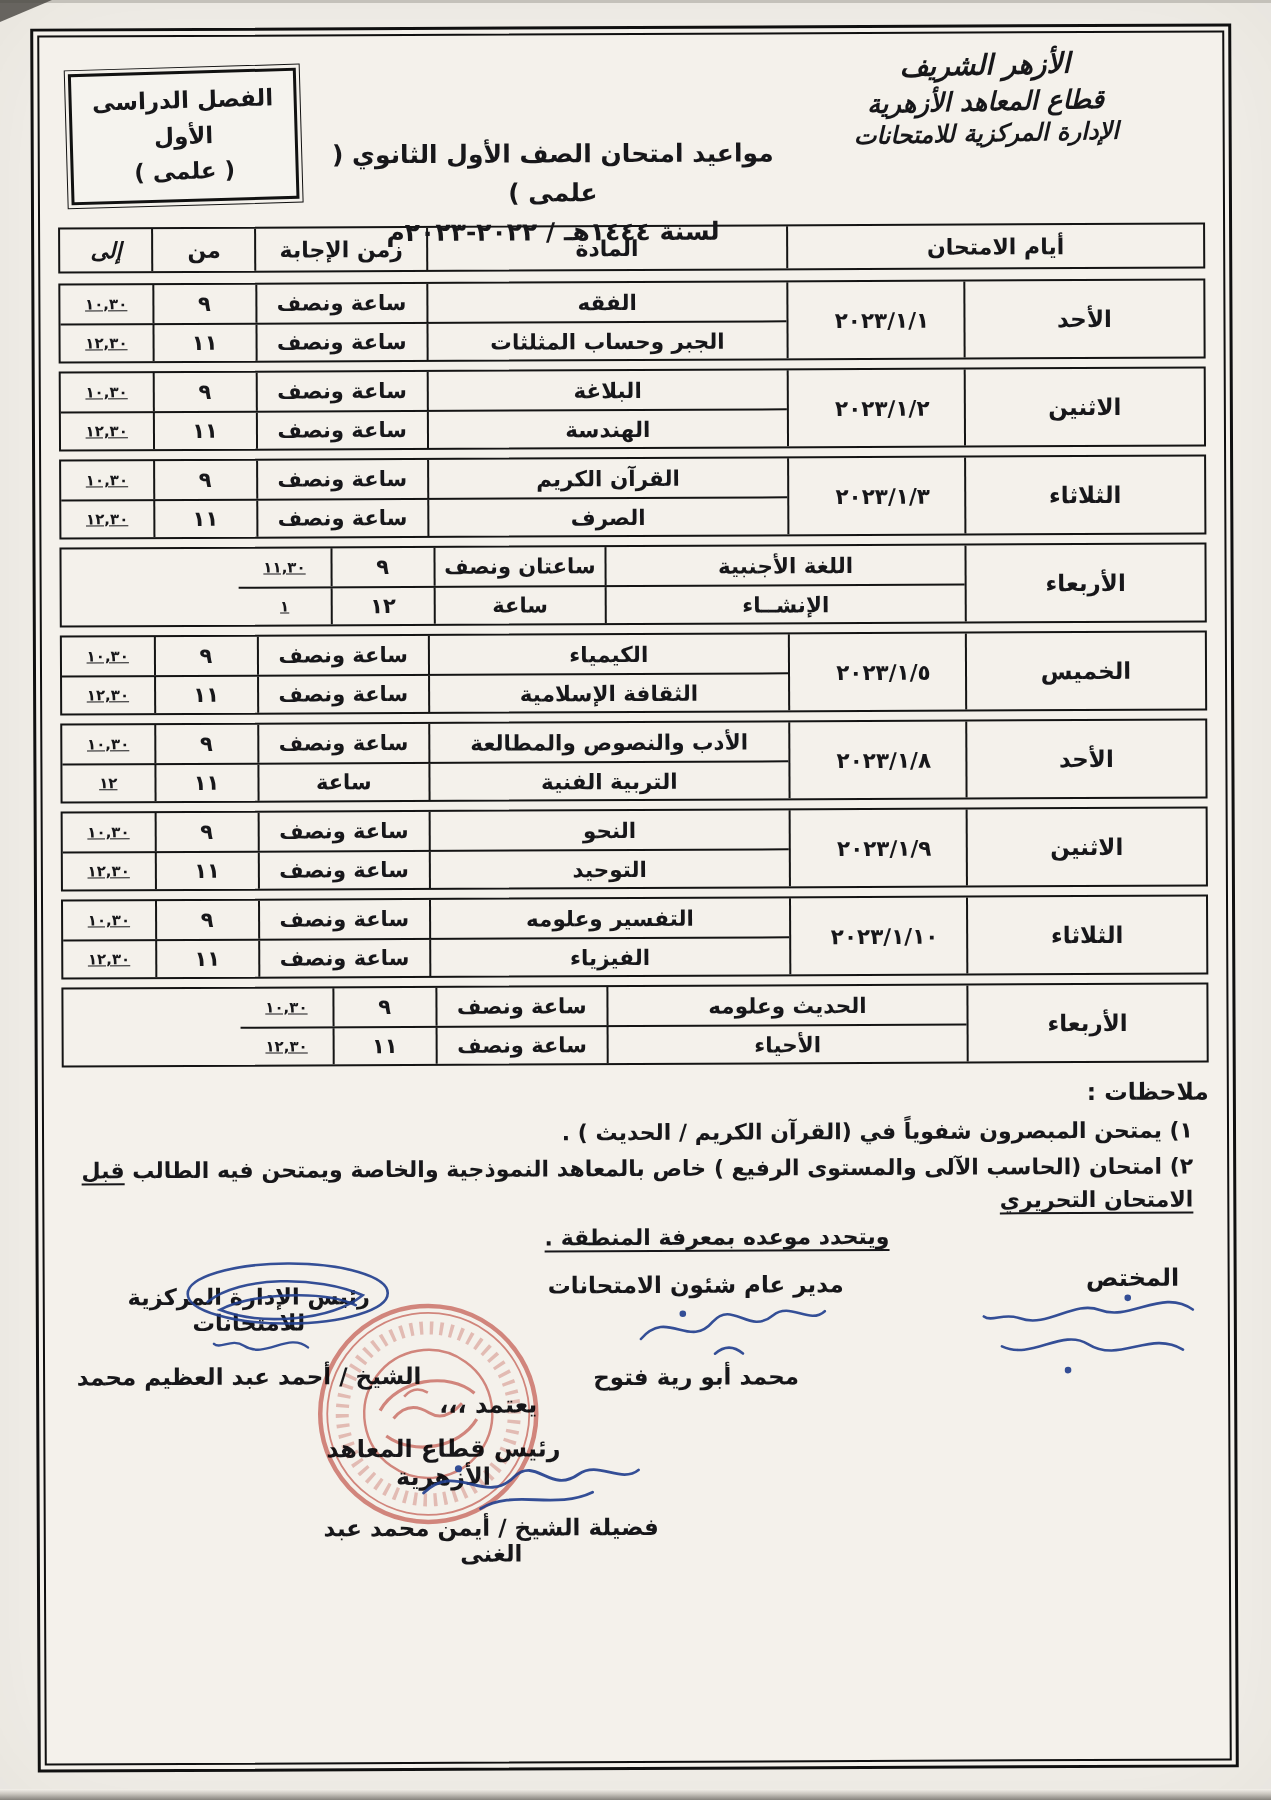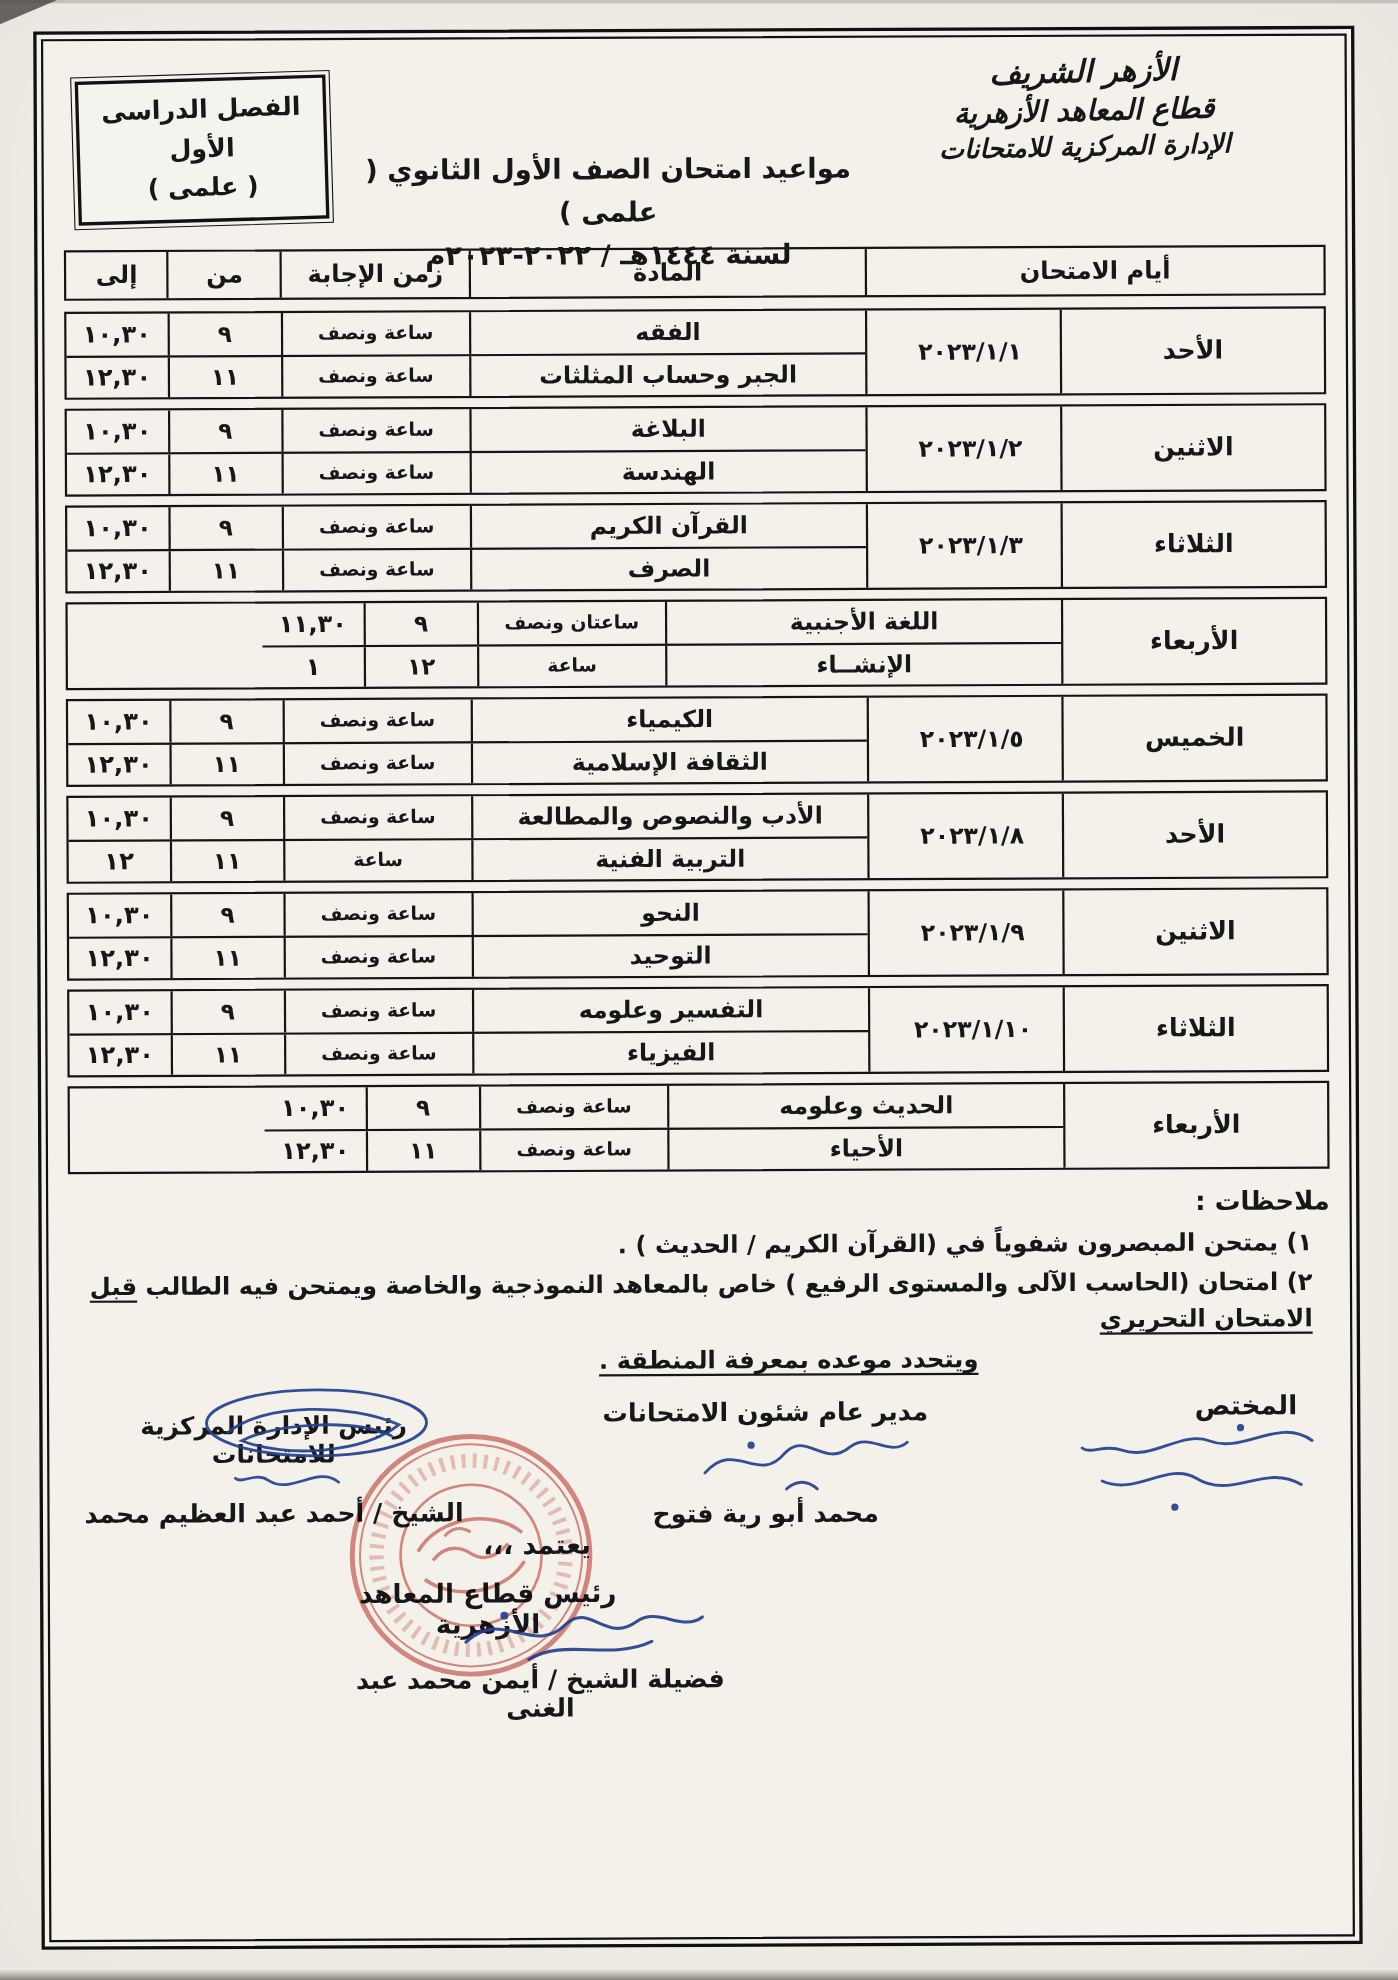--- a/index.html
+++ b/index.html
@@ -59,32 +59,32 @@
   .exam-table { margin-top: 6px; }
   .cell { display: flex; align-items: center; justify-content: center; white-space: nowrap; }
   .t-header {
     display: flex; height: 46px; border: 2.5px solid #141414; margin-bottom: 10px;
     font-size: 22px;
   }
   .h-day { width: 36.5%; border-left: 2.5px solid #141414; }
   .h-subject { width: 31.5%; border-left: 2.5px solid #141414; }
   .h-duration { width: 15%; border-left: 2.5px solid #141414; }
   .h-from { width: 9%; border-left: 2.5px solid #141414; text-align: right; }
-  .h-to { width: 8%; }
+  .h-to { width: 8%; font-style: italic; }
 
   .day-group { display: flex; border: 2.5px solid #141414; margin-bottom: 8px; }
   .day-cell  { width: 21%;   border-left: 2.5px solid #141414; font-size: 23px; }
   .date-cell { width: 15.5%; border-left: 2.5px solid #141414; font-size: 21.5px; padding-left: 12px; }
   .exam-rows { width: 63.5%; display: flex; flex-direction: column; }
   .exam-subrow { display: flex; height: 38px; }
   .exam-subrow + .exam-subrow { border-top: 2.5px solid #141414; }
   .subject-cell  { width: 49.6%; border-left: 2.5px solid #141414; font-size: 21.5px; }
-  .duration-cell { width: 23.6%; border-left: 2.5px solid #141414; font-size: 17px; }
+  .duration-cell { width: 23.6%; border-left: 2.5px solid #141414; font-size: 21px; }
   .from-cell     { width: 14.2%; border-left: 2.5px solid #141414; font-size: 21px; }
-  .to-cell       { width: 12.6%; font-size: 22px; }
+  .to-cell       { width: 12.6%; font-size: 15px; text-decoration: underline; }
 
   
   .notes { margin-top: 12px; font-size: 22px; line-height: 1.5; }
   .notes-title { font-size: 23.5px; margin-bottom: 4px; }
   .note-item { padding-right: 16px; margin-bottom: 3px; }
   .u { text-decoration: underline; text-underline-offset: 5px; }
   .note-cont { padding-right: 320px; margin-top: 2px; }
 
   
   .signatures { position: relative; margin-top: 8px; height: 348px; }

